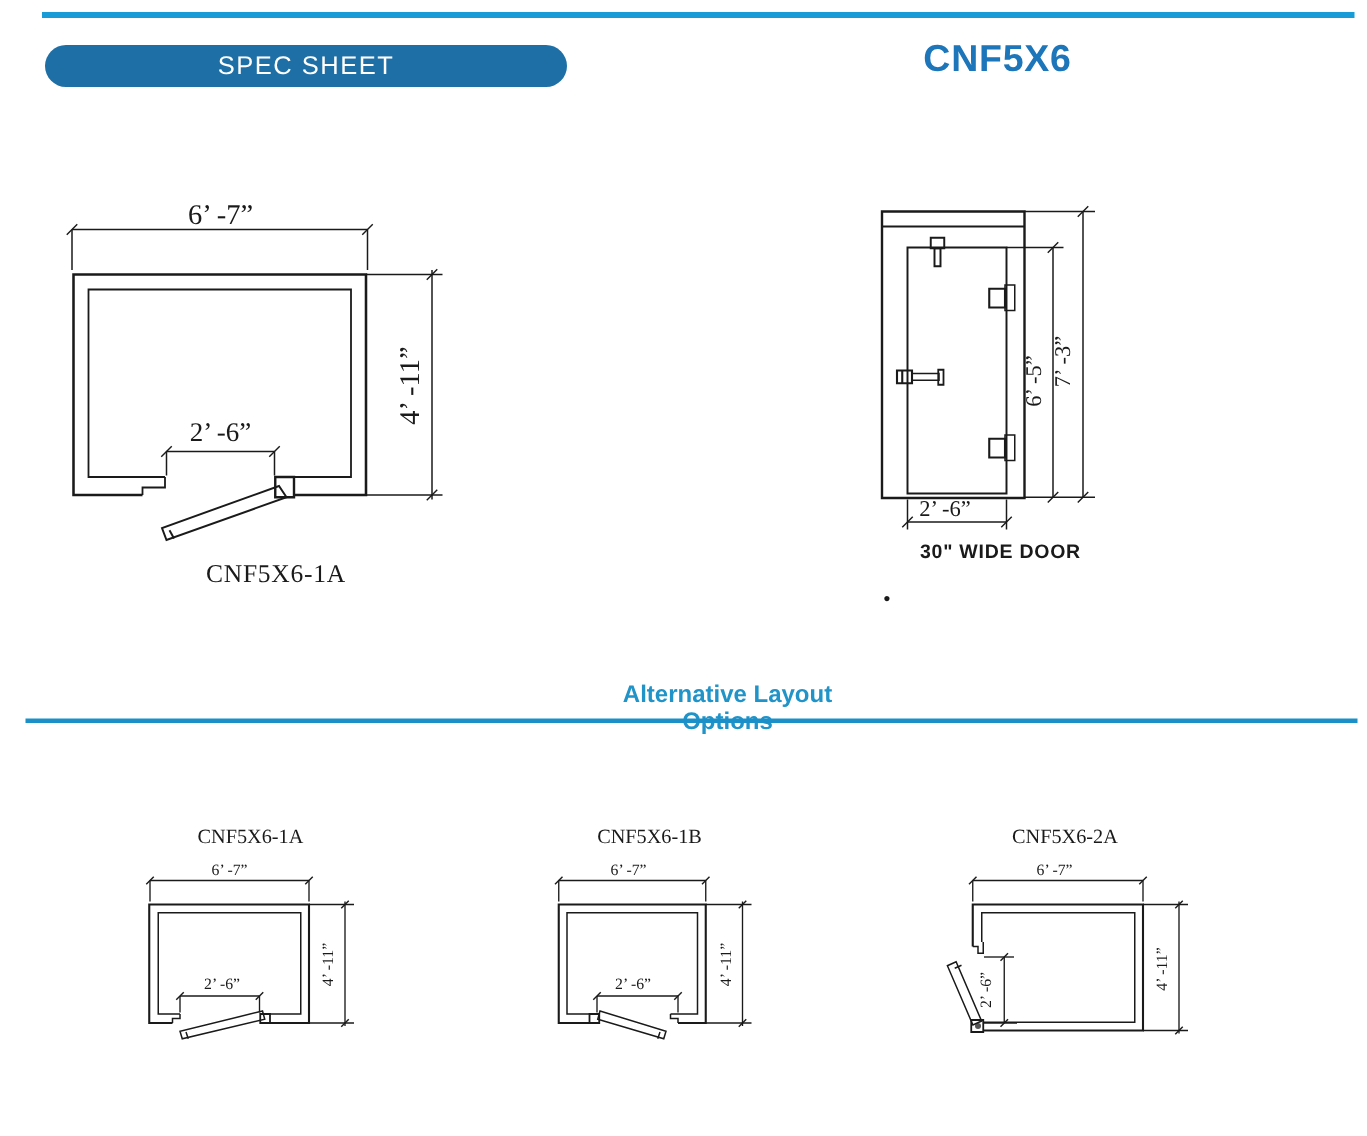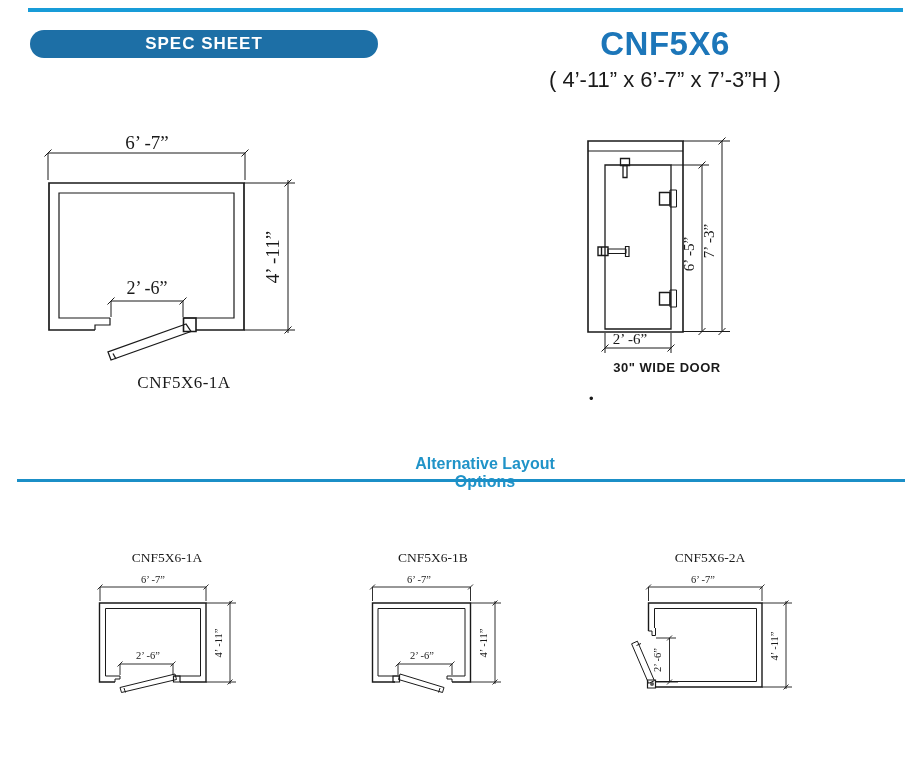--- a/index.html
+++ b/index.html
@@ -8,24 +8,24 @@
     position:relative; width:911px; height:757px; background:#fff;
     font-family:"Liberation Sans", sans-serif; color:#1a1a1a; overflow:hidden;
   }
   .abs { position:absolute; }
   .topline { left:28px; top:8px; width:875px; height:4px; background:#189cd8; }
   .banner {
     left:30px; top:30px; width:348px; height:28px; background:#1d6fa6;
     border-radius:14px; display:flex; align-items:center; justify-content:center;
   }
   .banner span {
-    color:#fff; font-weight:bold; font-size:17px; letter-spacing:1px;text-align:right;
+    color:#fff; font-weight:normal; font-size:17px; letter-spacing:1px;text-align:right;
   }
   .titleblock { left:460px; top:25px; width:410px; text-align:center; }
-  .model { font-size:33px; font-weight:bold; color:#1c76b9; letter-spacing:0.5px;text-align:center; }
+  .model { font-size:25px; font-weight:bold; color:#1c76b9; letter-spacing:0.5px;text-align:center; }
   .product { font-size:21px; color:#2e9ccf; letter-spacing:1px; margin-top:4px; }
   .overall { font-size:22px; color:#1a1a1a; margin-top:4px; }
   .altheading { left:385px; top:455px; width:200px; text-align:center;
     font-size:16px; font-weight:bold; color:#2093c8; }
   .divider { left:17px; top:479px; width:888px; height:3px; background:#1b8fc7; }
   .note { left:589px; top:391px; font-size:13.5px; color:#1a1a1a;
     display:flex; gap:9px; align-items:flex-start; }
   .note .dot { font-size:13px; line-height:16px; }
   svg { position:absolute; overflow:visible; }
   svg line, svg path, svg rect, svg polygon, svg polyline {
@@ -40,21 +40,20 @@
 <div class="page">
 
   <div class="abs topline"></div>
 
   <div class="abs banner">
     <span>SPEC SHEET</span>
   </div>
 
   <div class="abs titleblock">
     <div class="model">CNF5X6</div>
-    <div class="overall">( 4’-11” x 6’-7” x 7’-3”H )</div>
   </div>
 
   <svg class="abs" style="left:30px; top:125px;" width="280" height="275" viewBox="30 125 280 275">
     <g stroke-width="1">
       <text class="cadtext" x="147" y="149" font-size="19" text-anchor="middle">6’ -7”</text>
       <line x1="48" y1="153" x2="245" y2="153"></line>
       <line x1="44.5" y1="156.5" x2="51.5" y2="149.5"></line>
       <line x1="241.5" y1="156.5" x2="248.5" y2="149.5"></line>
       <line x1="48" y1="153" x2="48" y2="180"></line>
       <line x1="245" y1="153" x2="245" y2="180"></line>

